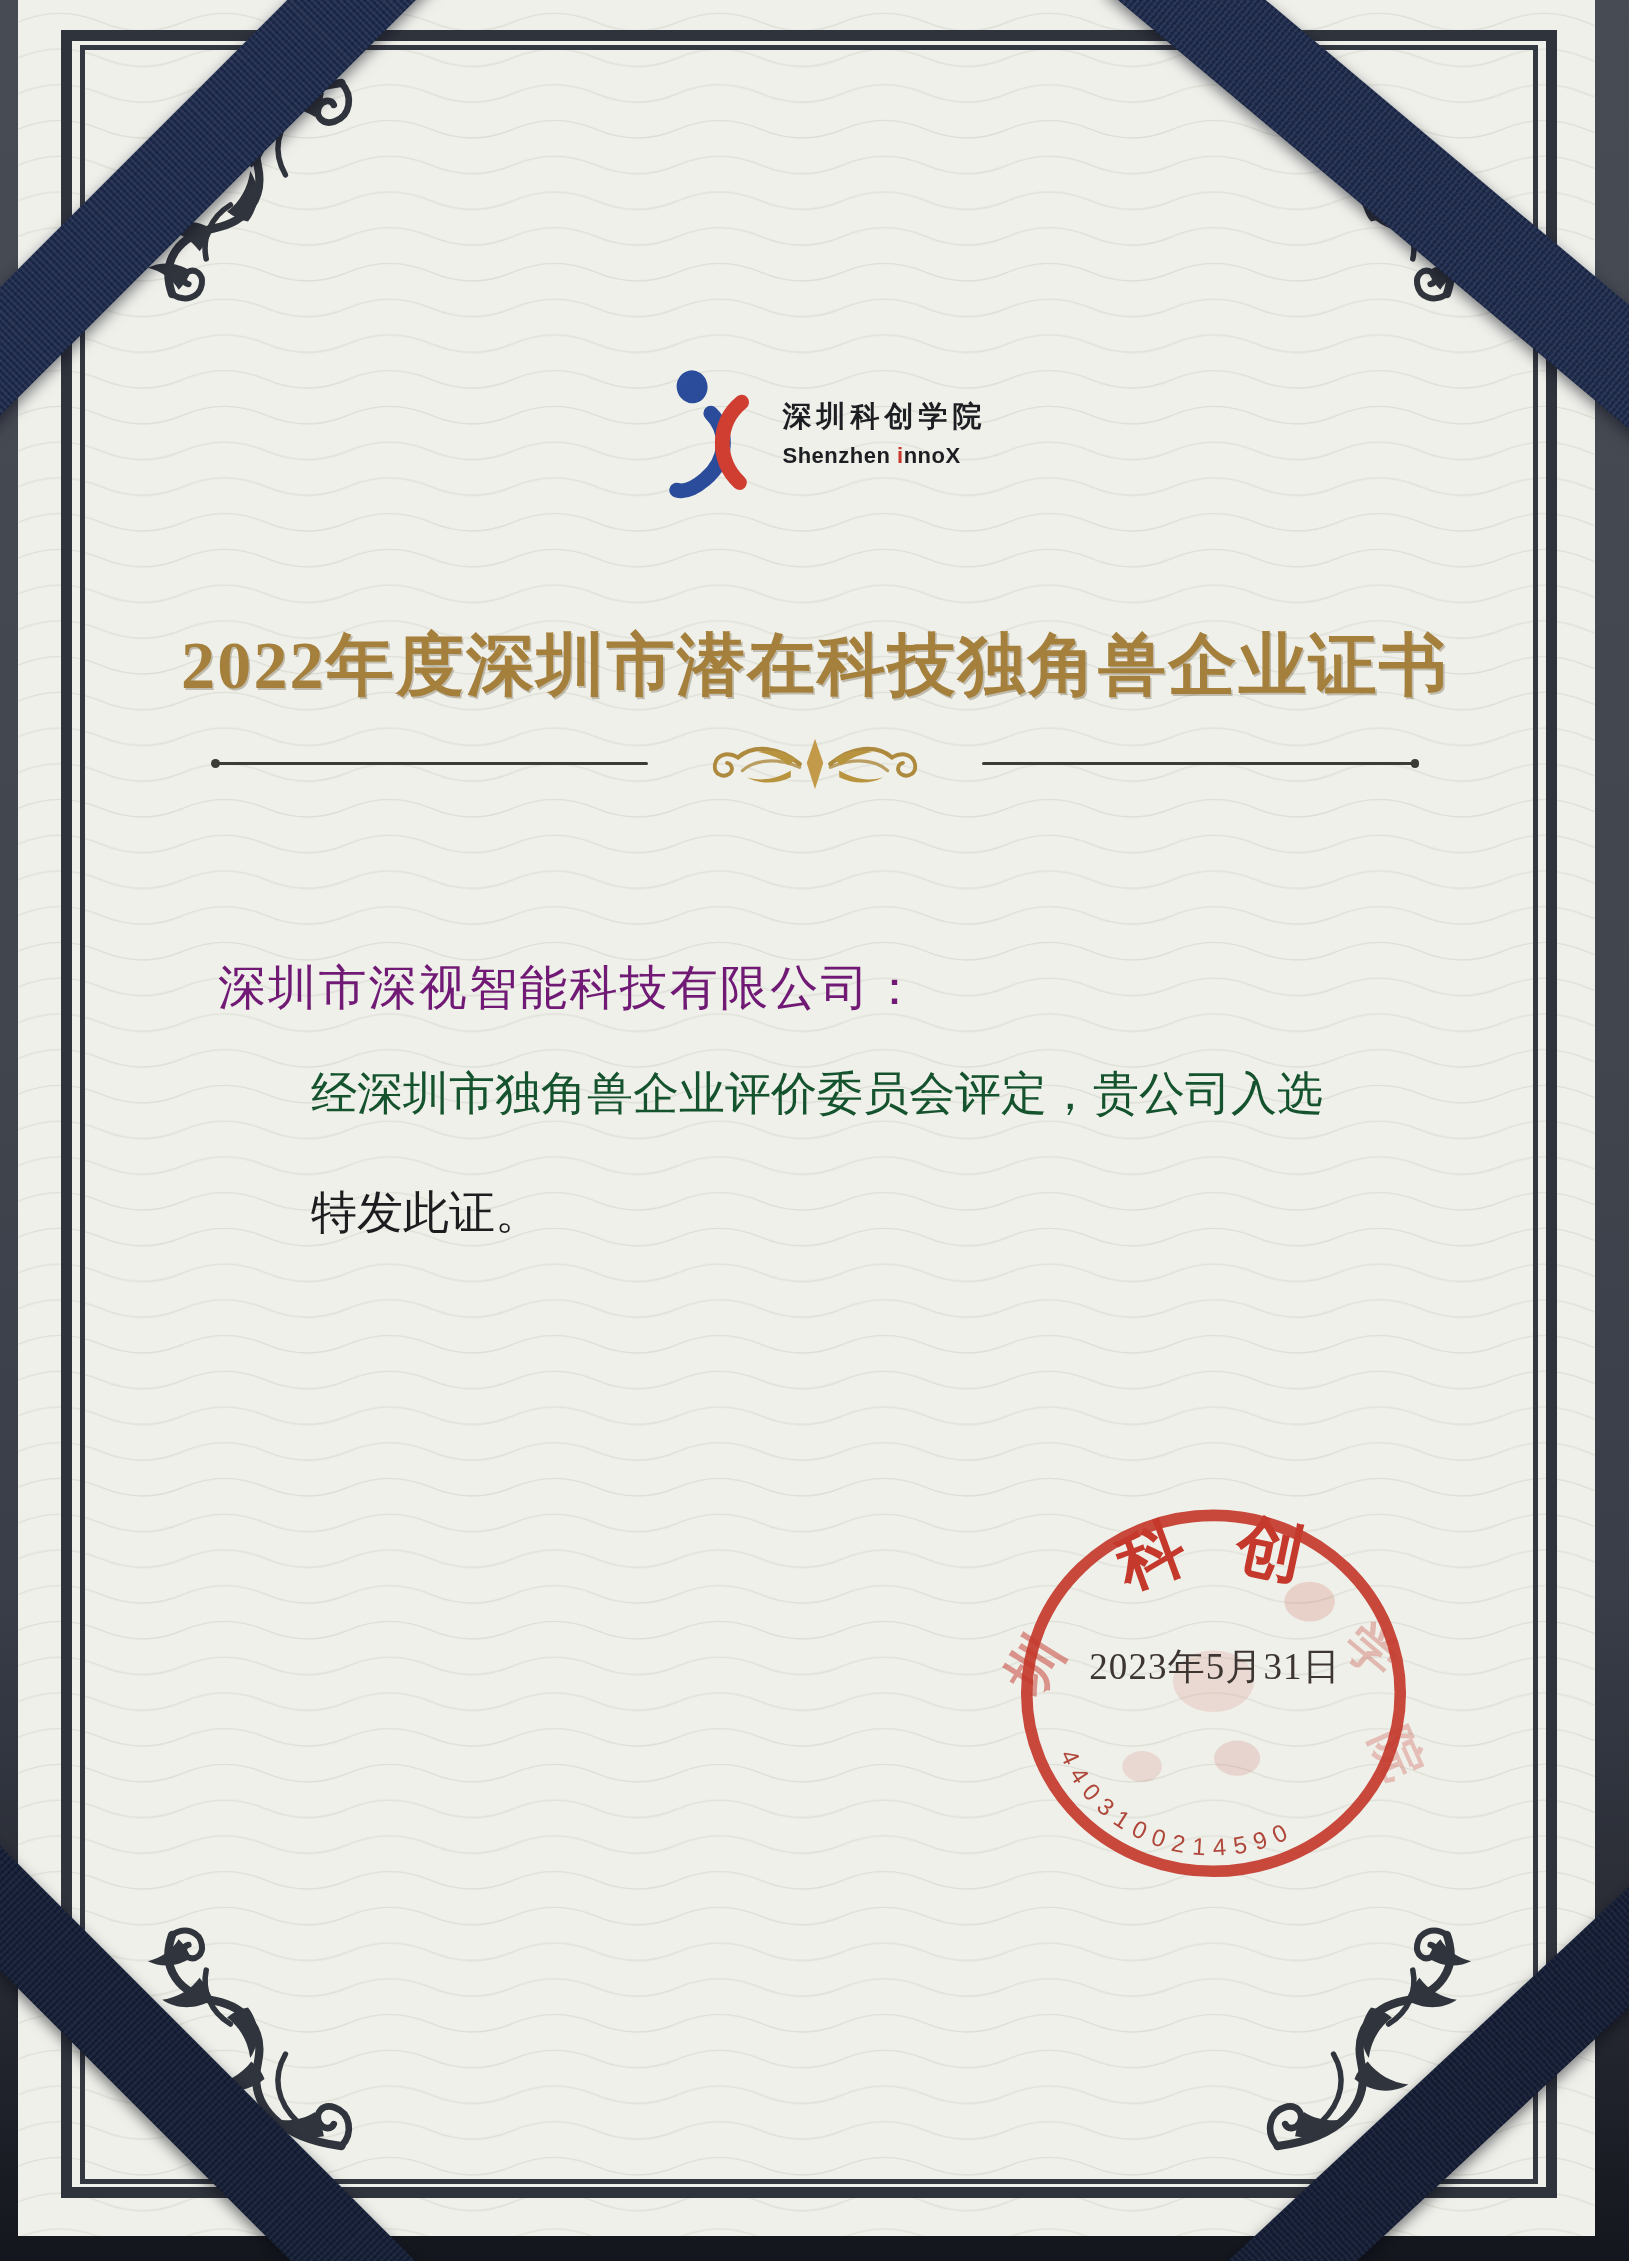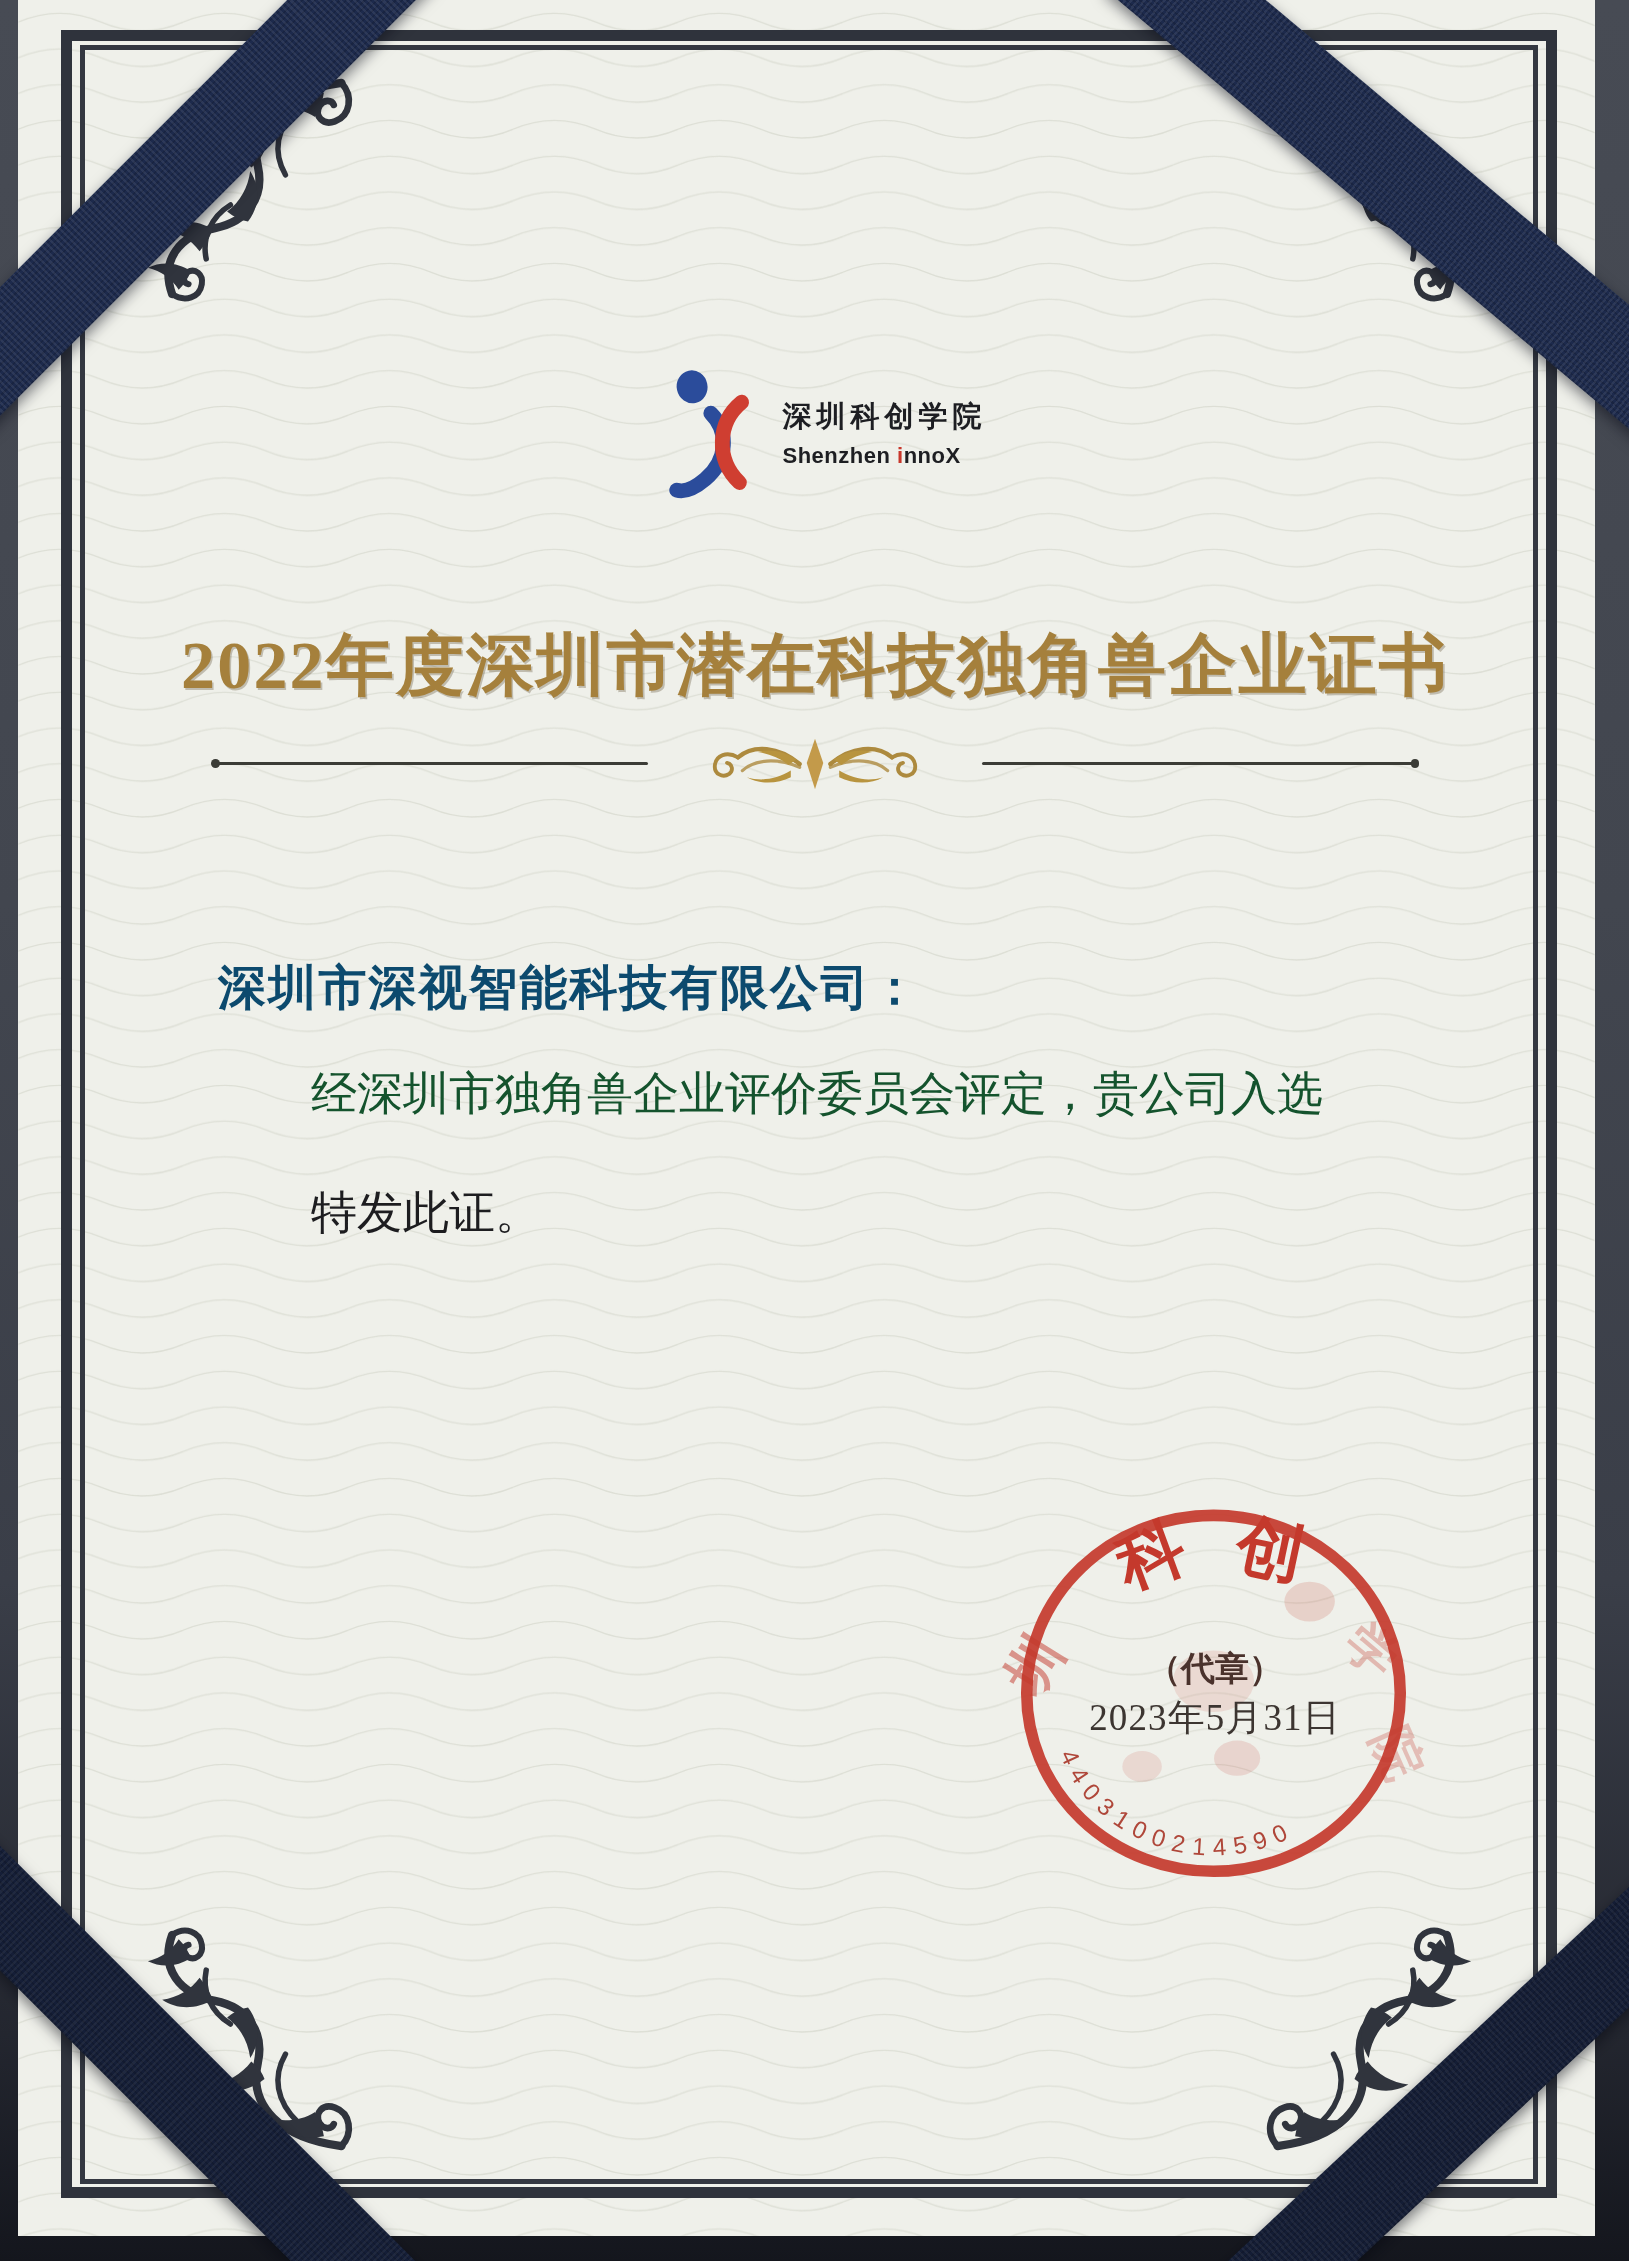--- a/index.html
+++ b/index.html
@@ -60,22 +60,22 @@
   .divider .seg::before{
     content:"";position:absolute;width:8.8px;height:8.8px;border-radius:50%;
     background:#3b3c36;top:-2.7px;
   }
   .divider .seg.left::before{left:-3.3px;}
   .divider .seg.right::before{right:-3.3px;}
   .divider svg{position:absolute;left:50%;top:0;transform:translateX(-50%);}
   
   .body-block{position:absolute;left:218px;right:209px;top:958px;z-index:5;color:#1c1c1f;}
   .recipient{
-    font-family:"Liberation Sans",sans-serif;font-weight:700;
-    font-size:48px;letter-spacing:2.2px;line-height:60px;color:#0c4a6e;
+    font-family:"Liberation Sans",sans-serif;font-weight:400;
+    font-size:48px;letter-spacing:2.2px;line-height:60px;color:#701a75;
   }
   .para{margin-top:29px;font-size:46px;line-height:93px;color:#14532d;}
   .para .indent{padding-left:93px;}
   .closing{margin-top:26px;font-size:46px;line-height:93px;padding-left:93px;color:#1d1d20;}
   
   .seal-wrap{position:absolute;left:1002px;top:1500px;width:423px;height:401px;z-index:6;}
   .committee-block{
     position:absolute;left:987px;top:1643px;width:456px;text-align:center;z-index:7;
     color:#43302b;
   }
@@ -209,21 +209,20 @@
       <text transform="translate(618 268) rotate(40)" font-size="92" opacity="0.3">学</text>
       <text transform="translate(672 432) rotate(66)" font-size="92" opacity="0.27">院</text>
     </g>
     <text font-size="44" fill="#a93527" letter-spacing="15" opacity="0.9" font-family="Liberation Sans, sans-serif">
       <textPath href="#arcBottom" startOffset="5%">4403100214590</textPath>
     </text>
   </svg>
 </div>
 
 <div class="committee-block">
-  <div class="daizhang">（代章）</div>
   <div class="seal-date">2023年5月31日</div>
 </div>
 
 <div class="ribbon tl"></div>
 <div class="ribbon tr"></div>
 <div class="ribbon bl"></div>
 <div class="ribbon br"></div>
 
 
 </body></html>

